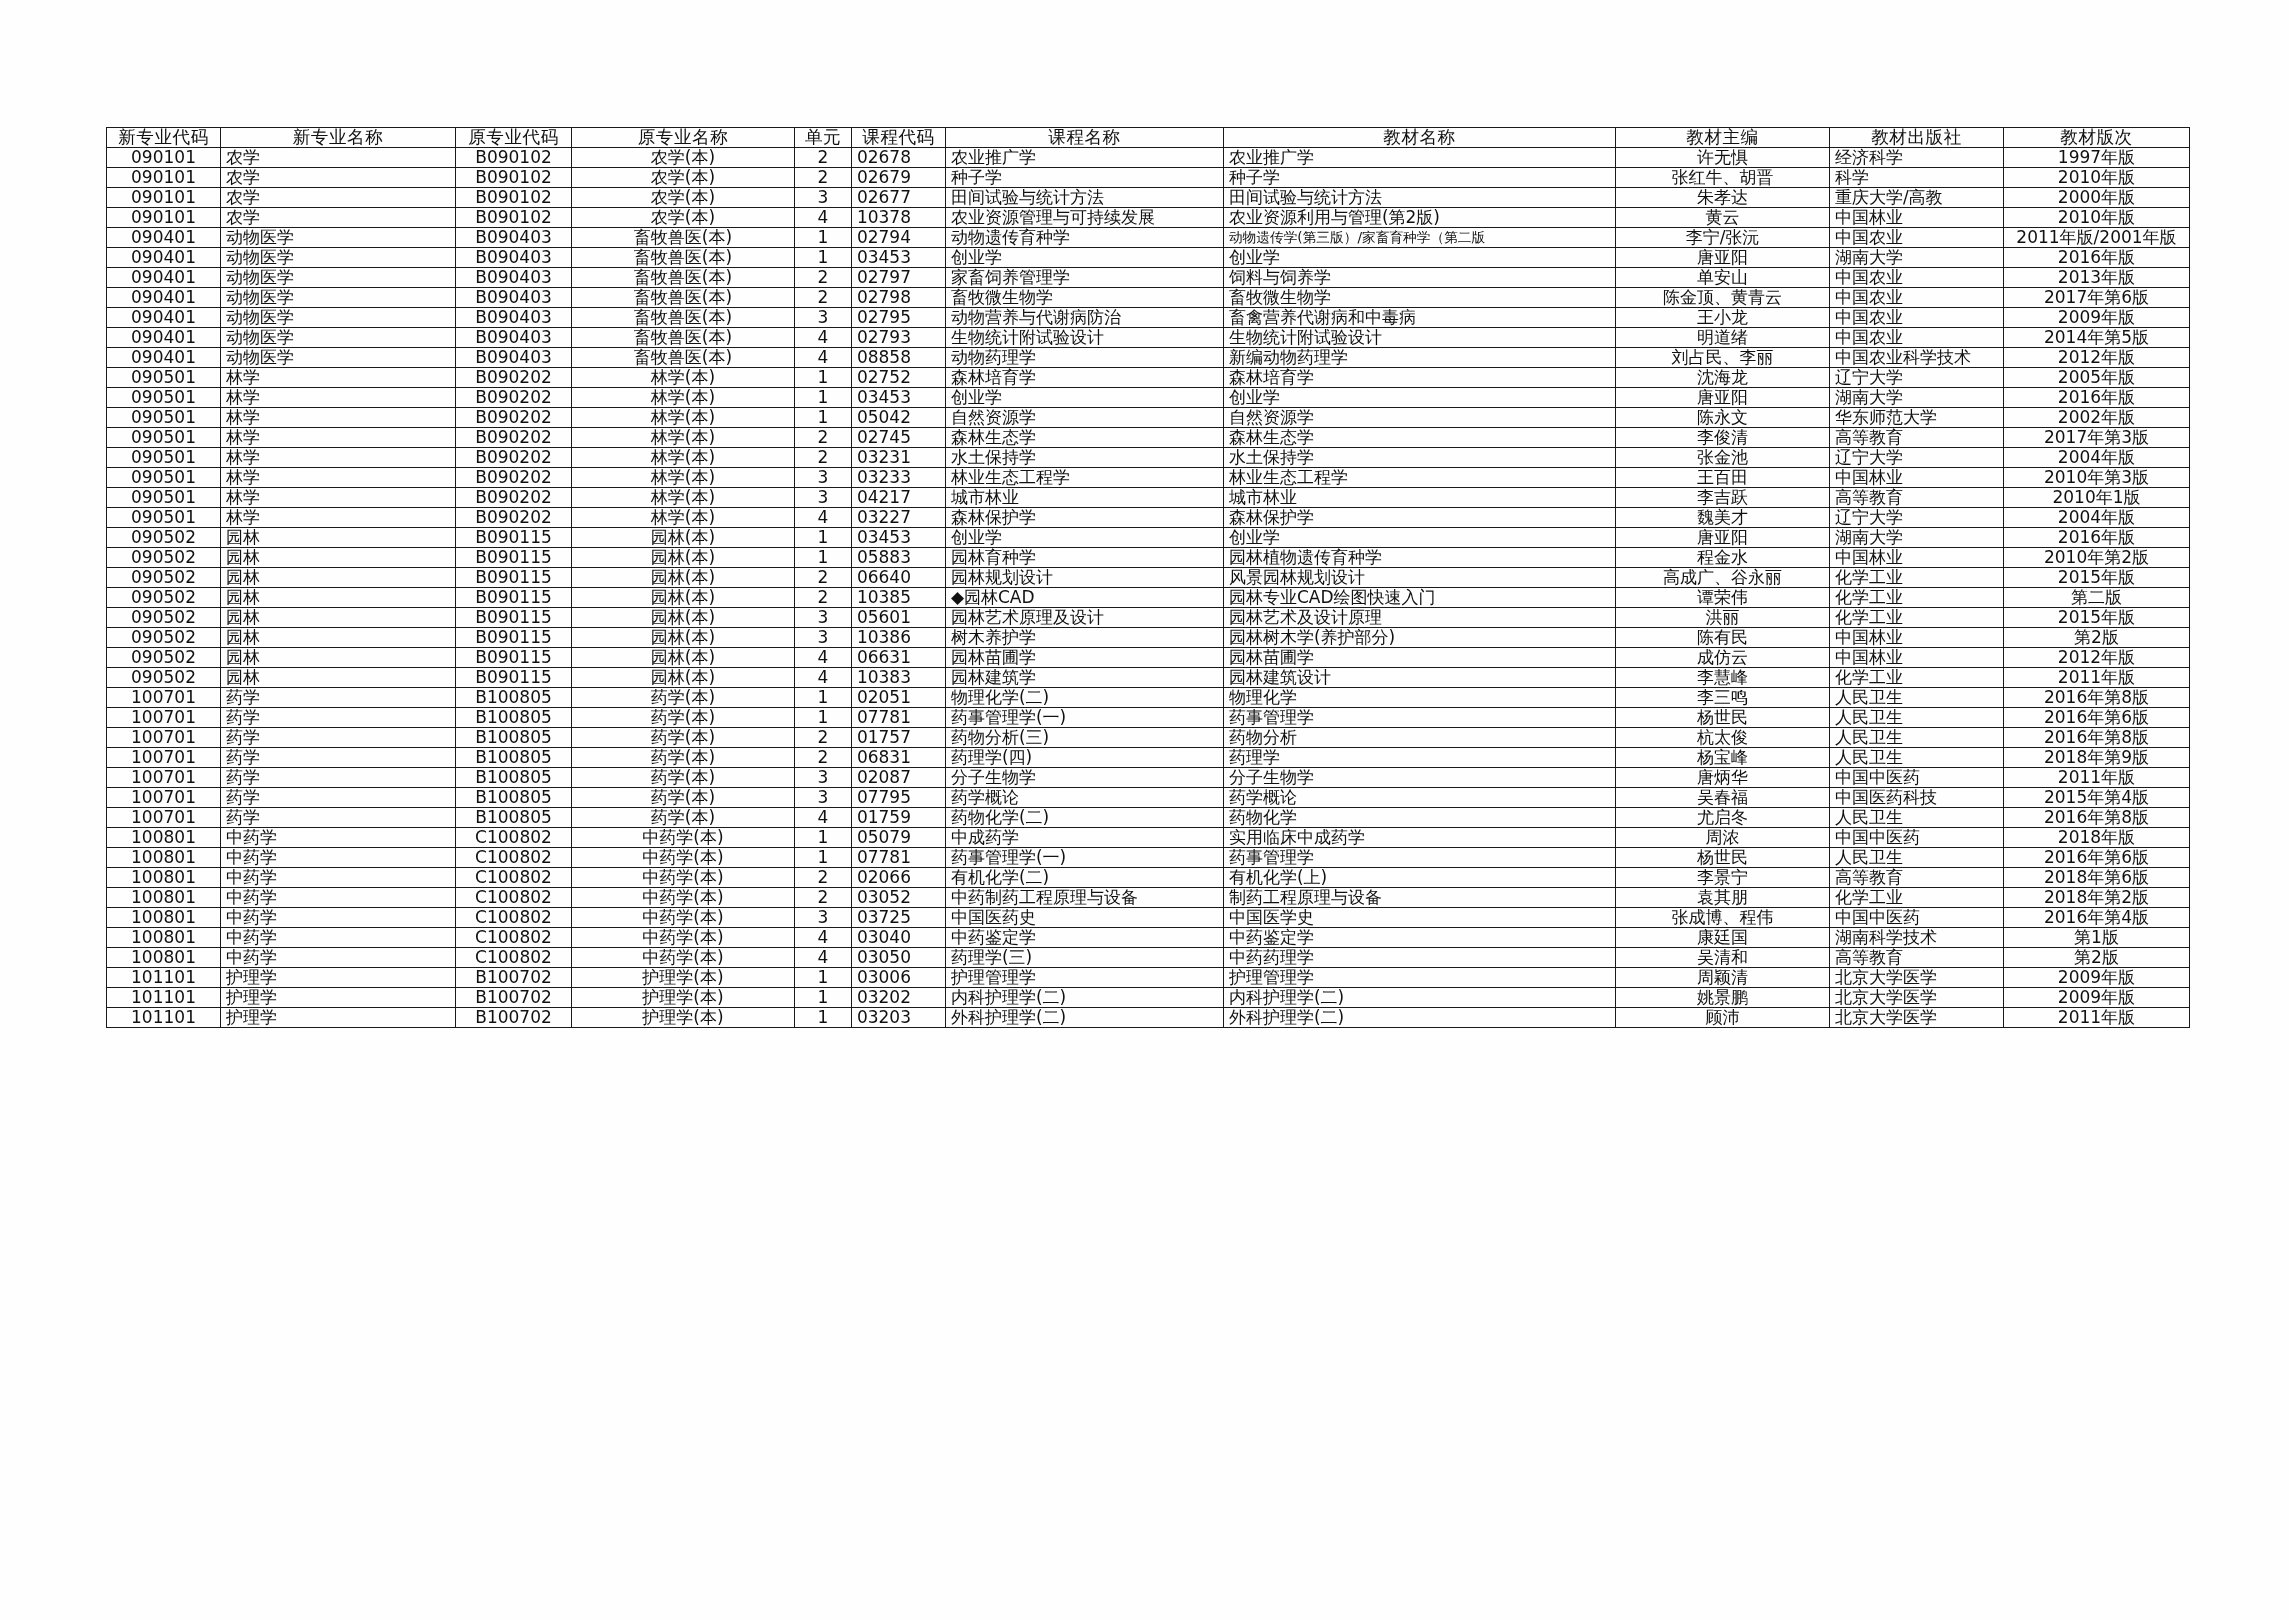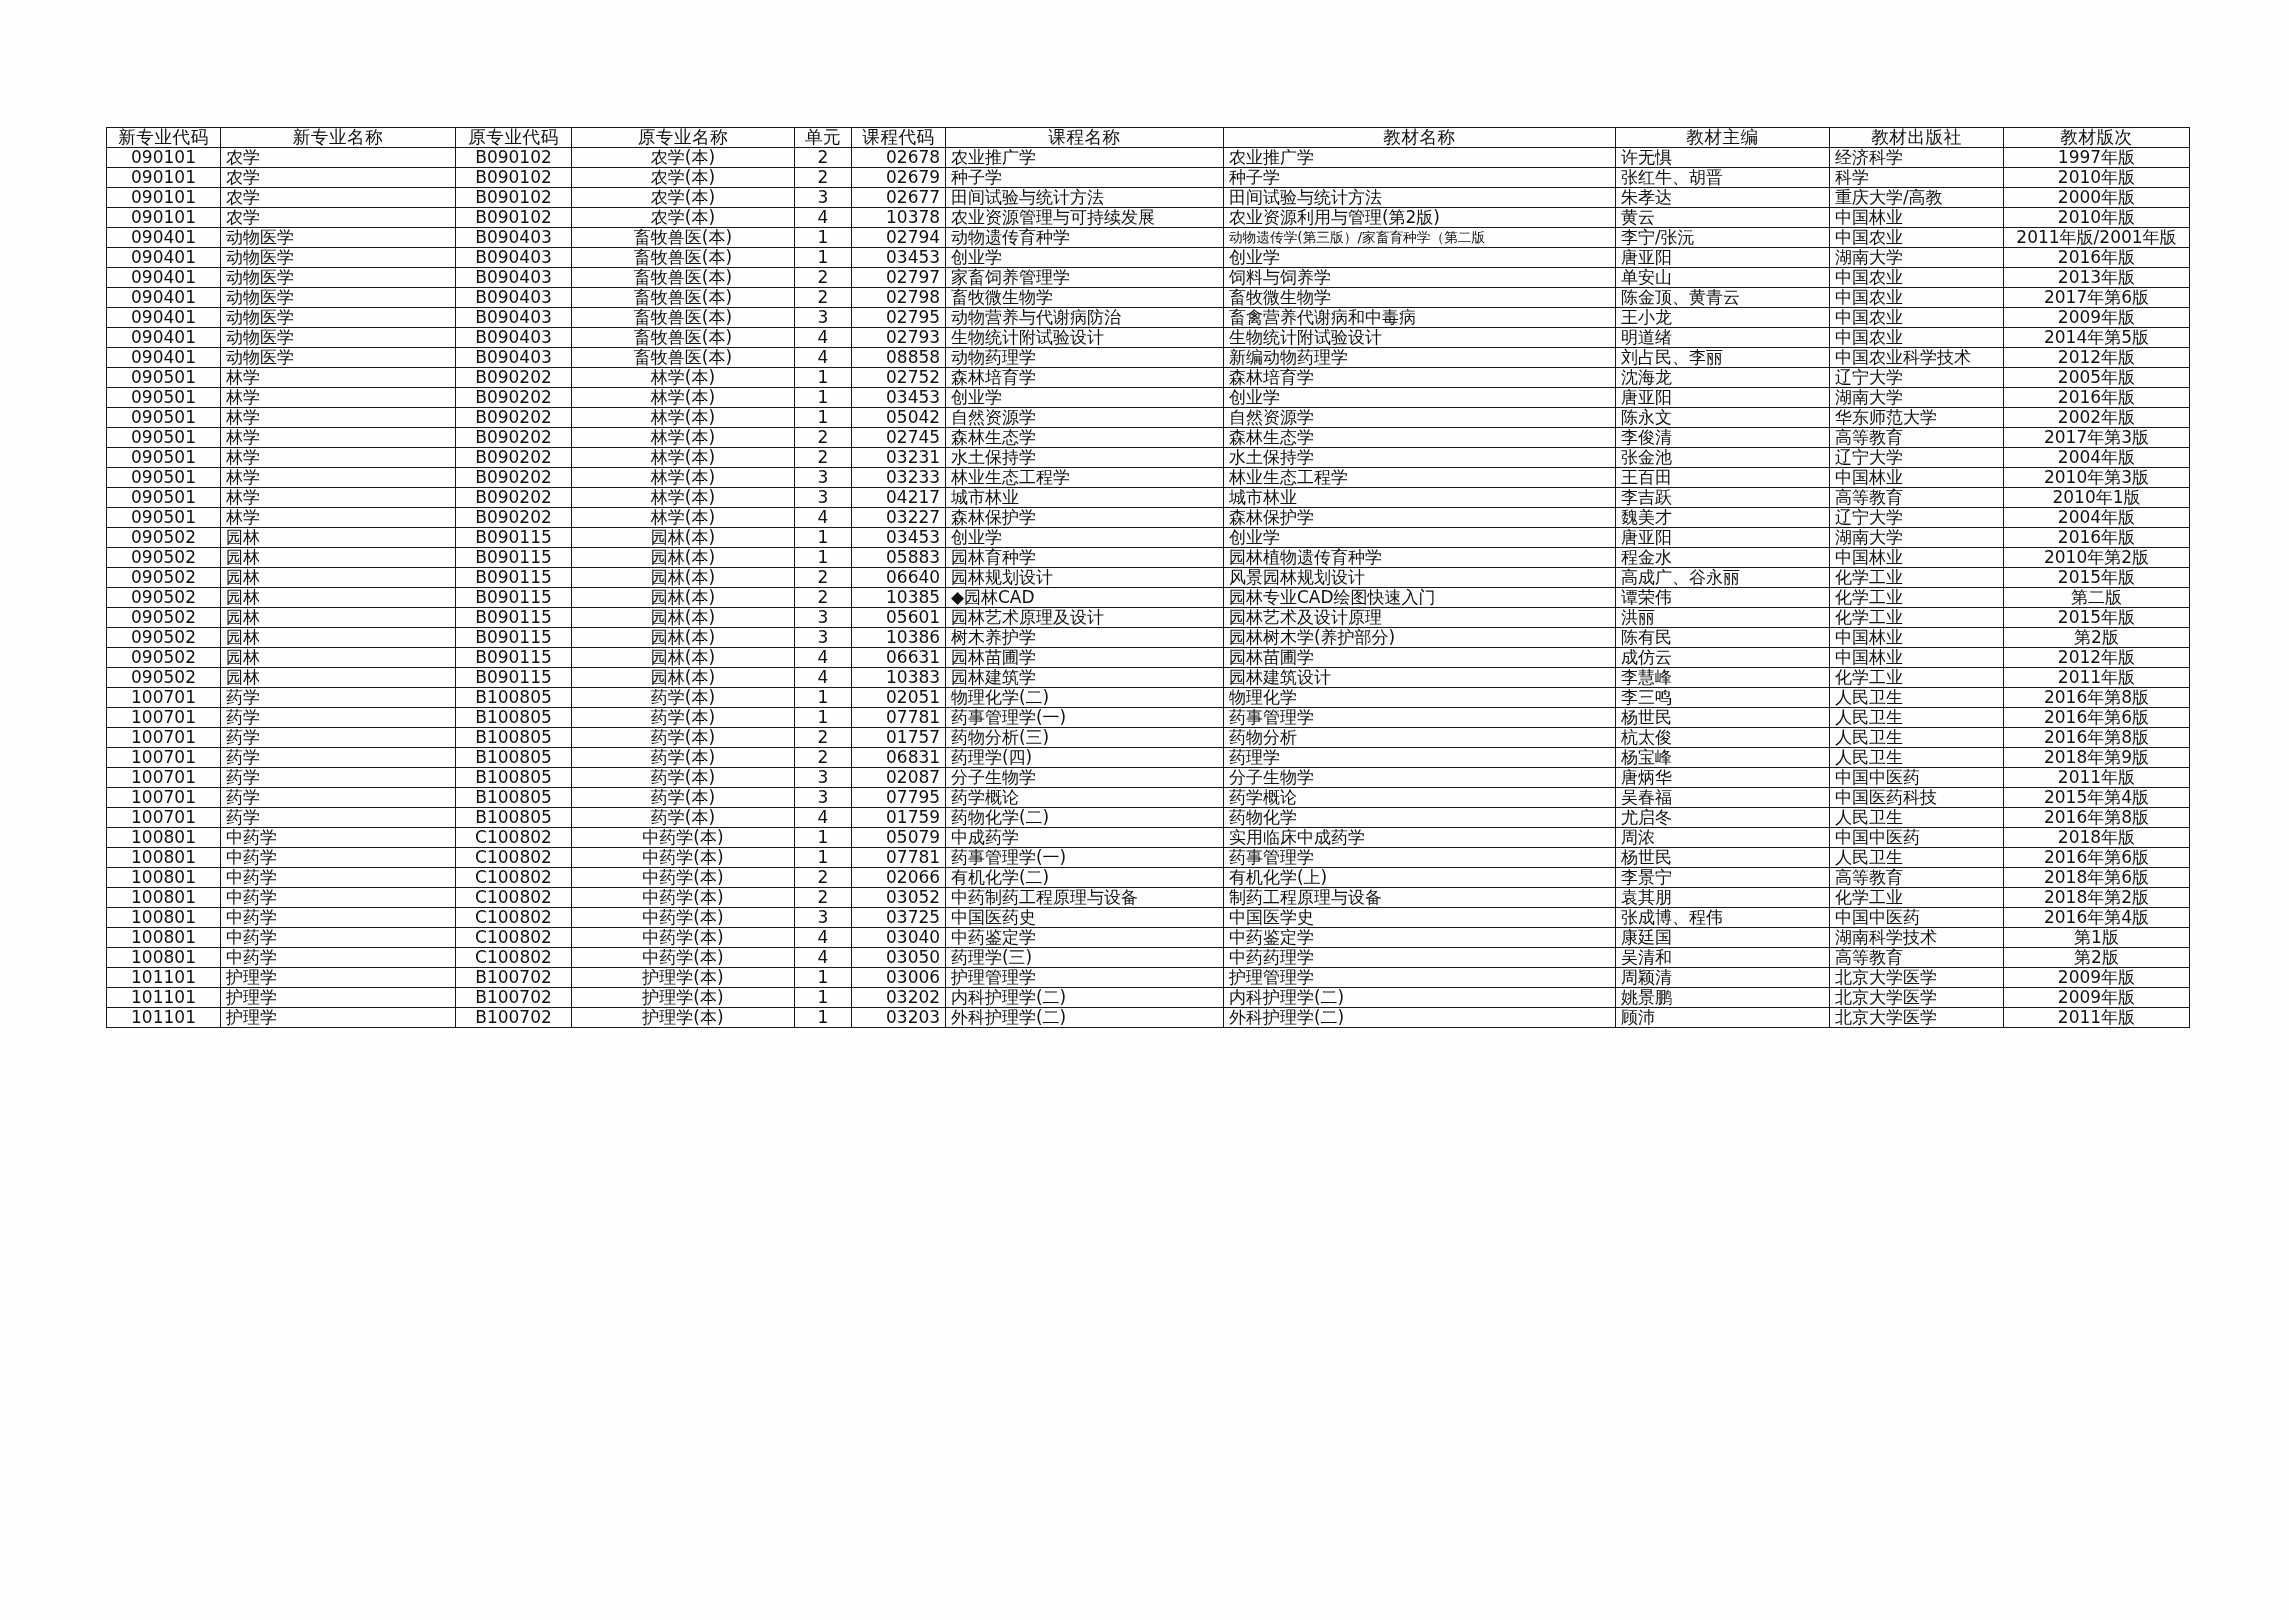--- a/index.html
+++ b/index.html
@@ -63,24 +63,24 @@
   col.c7 { width: 392px; }
   col.c8 { width: 214px; }
   col.c9 { width: 174px; }
   col.c10 { width: 186px; }
 
   td.col-new-code   { text-align: center; }
   td.col-new-name   { text-align: left; }
   td.col-old-code   { text-align: center; }
   td.col-old-name   { text-align: center; margin-left: 20px; }
   td.col-unit       { text-align: center; }
-  td.col-course-code{ text-align: right; margin-top: 10px; }
+  td.col-course-code{ text-align: left; margin-top: 10px; }
   td.col-course-name{ text-align: left; }
   td.col-book-name  { text-align: left; }
-  td.col-editor     { text-align: left; }
+  td.col-editor     { text-align: center; }
   td.col-publisher  { text-align: left; }
   td.col-edition    { text-align: center; }
 
   td.small { font-size: 13.7px; }
 
   .page-number {
     position: absolute;
     left: 0;
     top: 1449px;
     width: 2290px;

